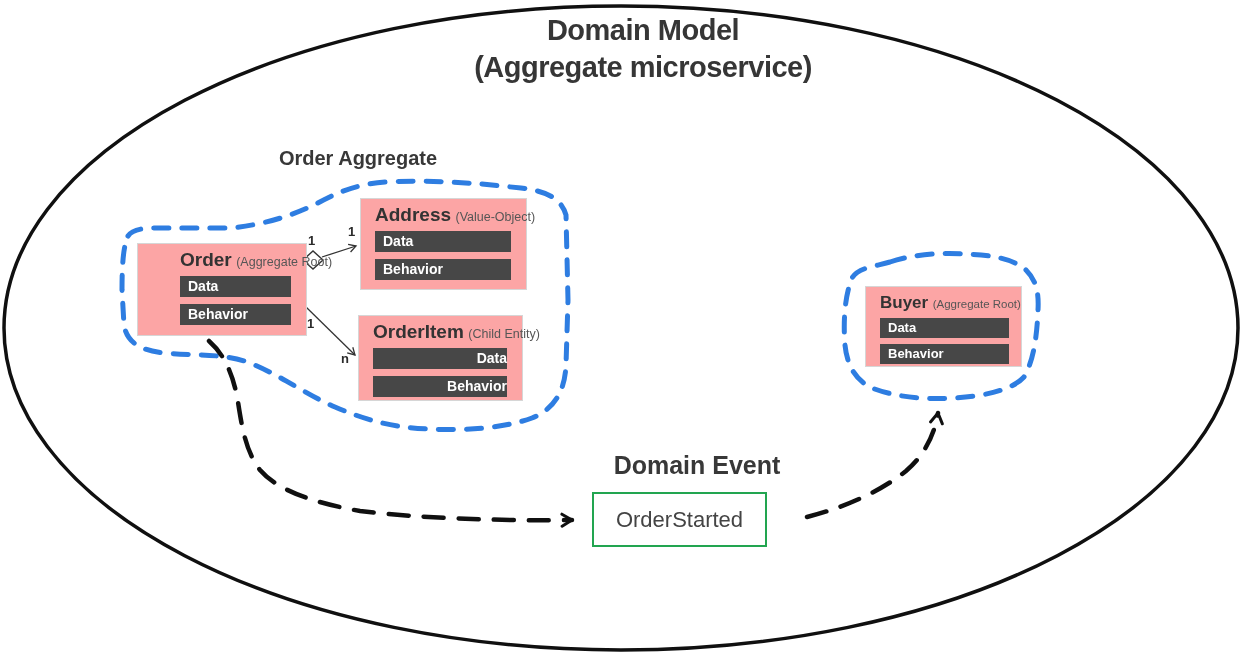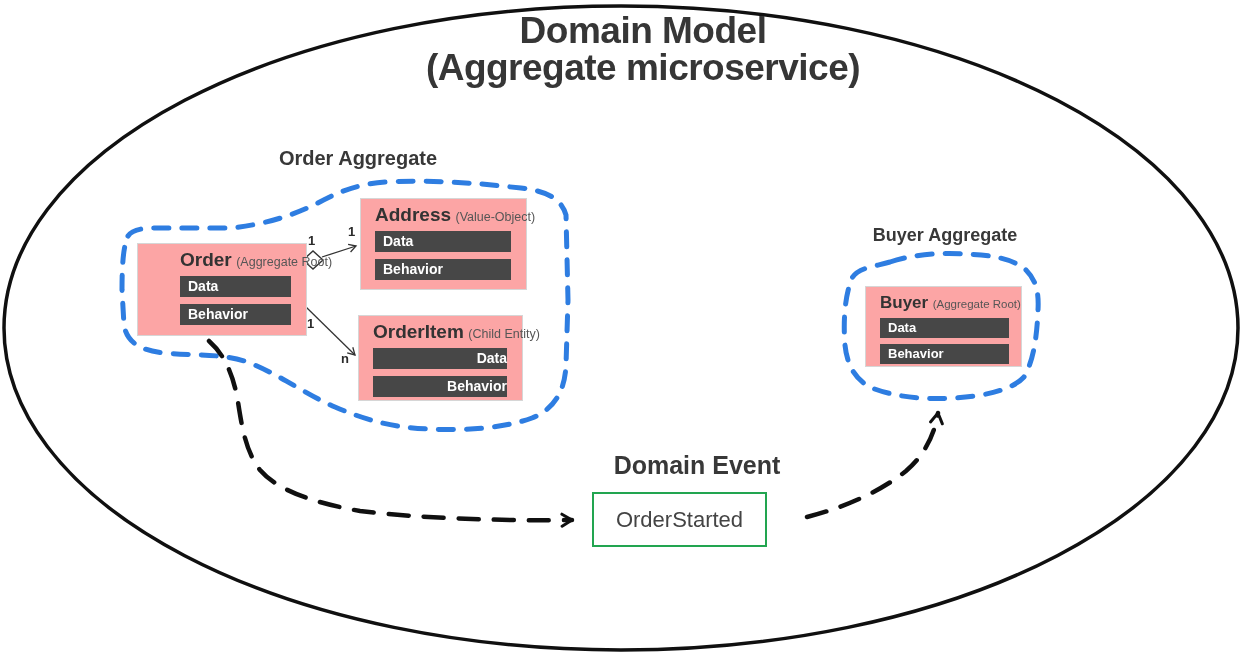--- a/index.html
+++ b/index.html
@@ -16,21 +16,21 @@
   .underlay {
     position: absolute;
     left: 0; top: 0;
     width: 1242px; height: 656px;
   }
 
   .main-title {
     position: absolute;
     left: 293px; top: 12px; width: 700px;
     text-align: center;
-    font-size: 37px;
+    font-size: 29px;
     font-weight: bold;
     color: #363636;
     line-height: 37px;
     letter-spacing: -0.5px;
   }
 
   .section-label {
     position: absolute;
     text-align: center;
     font-weight: bold;
@@ -155,21 +155,20 @@
              C 846,507 881,491 906,471
              C 926,454 935,432 938,413" fill="none" stroke="#101010" stroke-width="4.5" stroke-dasharray="20 15" stroke-linecap="round" marker-end="url(#chevronBig)"></path>
   </svg>
 
   <div class="main-title">
     <div>Domain Model</div>
     <div>(Aggregate microservice)</div>
   </div>
 
   <div class="section-label order-agg-label">Order Aggregate</div>
-  <div class="section-label buyer-agg-label">Buyer Aggregate</div>
   <div class="section-label domain-event-label">Domain Event</div>
 
   <div class="entity" style="left:137px; top:243px; width:170px; height:93px;padding-left:28px;">
     <div class="entity-title">
       <span class="entity-name">Order</span>
       <span class="entity-stereotype">(Aggregate Root)</span>
     </div>
     <div class="member-bar">Data</div>
     <div class="member-bar">Behavior</div>
   </div>

